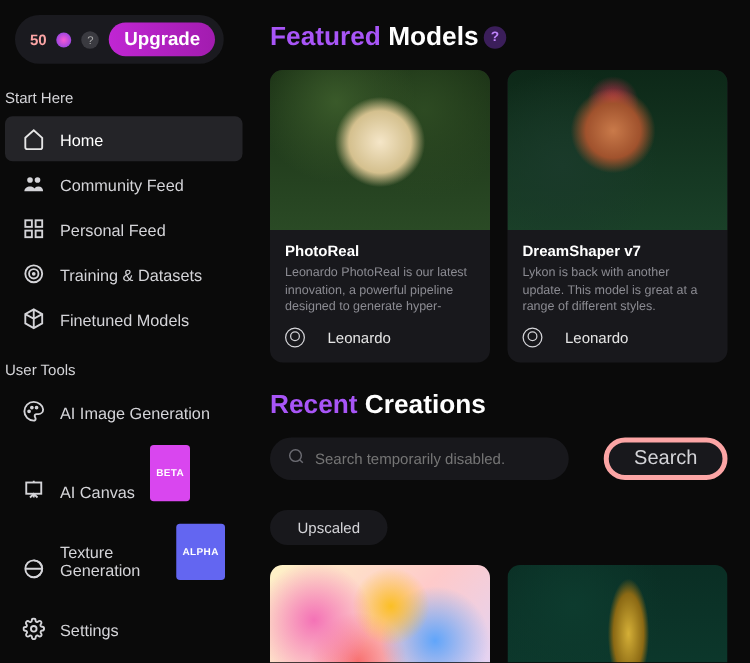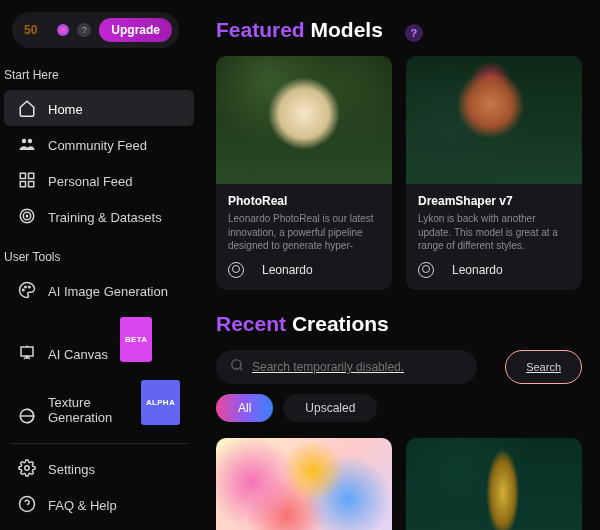--- a/index.html
+++ b/index.html
@@ -25,42 +25,42 @@
     align-items: center;
     background: #1a1a1f;
     border-radius: 24px;
     padding: 6px 7px 6px 12px;
     gap: 8px;
     width: fit-content;
   }
   .credits {
     font-size: 12px;
     font-weight: 600;
-    color: #a16207;
+    color: #fca5a5;
     display: flex;
     align-items: center;
-    gap: 20px;
+    gap: 8px;
   }
   .credits-icon {
     width: 12px; height: 12px;
     background: radial-gradient(circle,#f759d4,#7b3fe4);
     border-radius: 50%;
   }
   .help-dot {
     width: 14px; height: 14px;
     border-radius: 50%;
     background: #3a3a40;
     color: #aaa;
     font-size: 9px;
     display: flex; align-items: center; justify-content: center;
   }
   .upgrade-btn {
     background: linear-gradient(90deg,#c026d3,#a21caf);
     color: #fff;
-    font-size: 12px;
+    font-size: 15px;
     font-weight: 600;
     border-radius: 16px;
     padding: 5px 12px;
     border: none;
     cursor: pointer;
   }
   .section-label {
     font-size: 12px;
     color: #d4d4d8;
     padding: 6px 14px 8px 4px;
@@ -103,22 +103,22 @@
     flex: 1;
     background: #0a0a0a;
     padding: 18px 18px 0 18px;
     overflow: hidden;
   }
   .heading {
     font-size: 21px;
     font-weight: 700;
     margin-bottom: 14px;
     display: flex;
-    align-items: flex-end;
-    gap: 22px;
+    align-items: center;
+    gap: 4px;
   }
   .heading .accent { color: #a855f7; font-weight: 600; }
   .heading .rest { color: #fff; }
   .q-dot {
     width: 18px; height: 18px;
     border-radius: 50%;
     background: #3b1e5a;
     color: #c084fc;
     font-size: 11px;
     display: flex; align-items: center; justify-content: center;
@@ -169,40 +169,40 @@
   }
   .img-b {
     background:
       radial-gradient(circle at 48% 38%, #c97a4a 0%, #a0522d 18%, transparent 28%),
       radial-gradient(circle at 48% 20%, #d03050 0%, transparent 15%),
       radial-gradient(circle at 25% 60%, #1a3a2a 0%, transparent 50%),
       linear-gradient(#0d2818,#1a4028);
   }
 
   .search-row {
-    display: flex; gap: 28px; margin-bottom: 10px; text-decoration: underline;
+    display: flex; gap: 28px; margin-bottom: 24px;
   }
   .search-box {
     flex: 1;
     background: #18181c;
     border-radius: 20px;
     display: flex; align-items: center;
     padding: 0 14px;
     height: 34px;
     gap: 8px;
   }
   .search-box input {
     background: transparent; border: none; outline: none;
     color: #6b6b72; font-size: 12px; flex: 1;
   }
   .search-btn {
     background: #18181c;
-    border: 1px solid #fca5a5;
+    border: 4px solid #fca5a5;
     color: #d4d4d8;
-    font-size: 11px;
+    font-size: 16px;
     border-radius: 18px;
     padding: 0 20px;
     height: 34px;
     cursor: pointer;
   }
   .filters { display: flex; gap: 10px; margin-bottom: 16px; }
   .pill {
     font-size: 12px;
     padding: 7px 22px;
     border-radius: 18px;
@@ -290,20 +290,28 @@
     <span class="nav-icon">
       <svg viewBox="0 0 24 24" fill="none" stroke="#d4d4d8" stroke-width="2">
           <circle cx="12" cy="12" r="9"></circle>
           <circle cx="12" cy="12" r="5"></circle>
           <circle cx="12" cy="12" r="1"></circle>
         </svg>
     </span>
     <span>Training &amp; Datasets</span>
   </div>
 
+  <div class="nav-item">
+    <span class="nav-icon">
+      <svg viewBox="0 0 24 24" fill="none" stroke="#d4d4d8" stroke-width="2">
+          <path d="M12 2l9 5v10l-9 5-9-5V7l9-5z M12 2v20 M3 7l9 5 9-5"></path>
+        </svg>
+    </span>
+    <span>Finetuned Models</span>
+  </div>
 
   <div class="section-label" style="margin-top:10px">User Tools</div>
 
   <div class="nav-item">
     <span class="nav-icon">
       <svg viewBox="0 0 24 24" fill="none" stroke="#d4d4d8" stroke-width="2">
           <path d="M12 2a10 10 0 100 20c1 0 2-1 2-2s-1-2-1-3 1-2 2-2h2a5 5 0 005-5c0-4-5-8-10-8z"></path>
           <circle cx="7" cy="12" r="1" fill="#d4d4d8"></circle>
           <circle cx="10" cy="8" r="1" fill="#d4d4d8"></circle>
           <circle cx="15" cy="8" r="1" fill="#d4d4d8"></circle>
@@ -407,21 +415,20 @@
             <circle cx="11" cy="11" r="8"></circle>
             <path d="M21 21l-4.35-4.35"></path>
           </svg>
       </span>
       <input type="text" placeholder="Search temporarily disabled." style="">
     </div>
     <button class="search-btn">Search</button>
   </div>
 
   <div class="filters">
-    <button class="pill active">All</button>
     <button class="pill">Upscaled</button>
   </div>
 
   <div class="creations">
     <div class="creation cre-a"></div>
     <div class="creation cre-b"></div>
   </div>
 
 </main>
 

